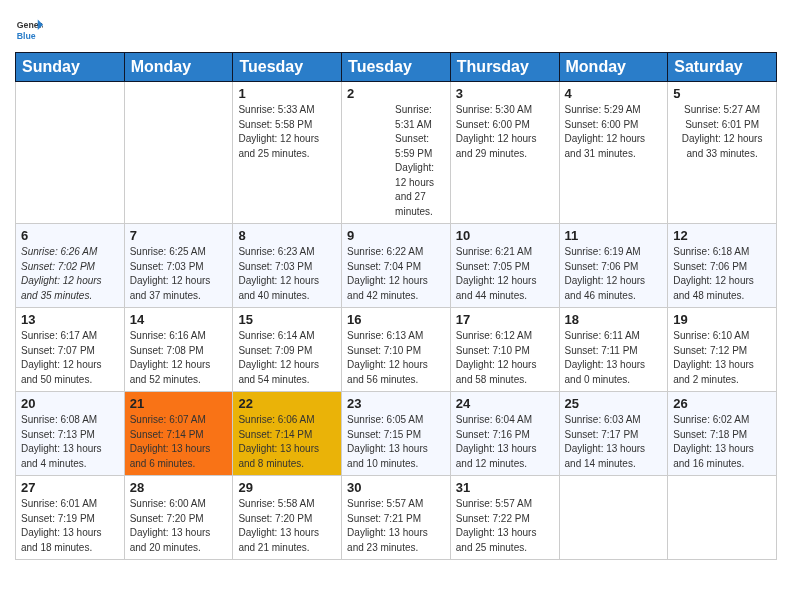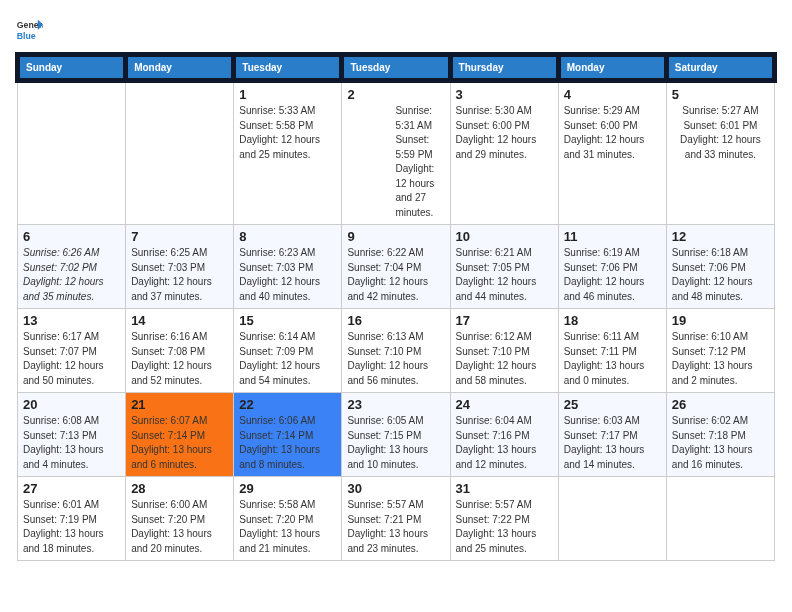--- a/index.html
+++ b/index.html
@@ -42,23 +42,23 @@
     .calendar {
       width: 100%;
       border-collapse: collapse;
       font-size: 11px;
     }
     .calendar th {
       background: #2a7dc9;
       color: #fff;
       text-align: left;
       padding: 5px 6px;
-      font-size: 10px;
+      font-size: 16px;
       font-weight: bold;
-      border: 5px solid #0f172a;
+      border: 1px solid #0f172a;
     }
     .calendar td {
       border: 1px solid #ccc;
       vertical-align: top;
       padding: 4px 5px;
       width: 108px;
       min-height: 80px;
       background: #fff;
     }
     .calendar tr:nth-child(even) td {
@@ -264,21 +264,21 @@
 Daylight: 13 hours
 and 4 minutes.</div>
         </td>
         <td style="background: #f97316;">
           <span class="day-num">21</span>
           <div class="day-info" style="white-space: pre-line;">Sunrise: 6:07 AM
 Sunset: 7:14 PM
 Daylight: 13 hours
 and 6 minutes.</div>
         </td>
-        <td style="background: #3b82f6;">
+        <td style="background: #eab308;">
           <span class="day-num">22</span>
           <div class="day-info" style="white-space: pre-line;">Sunrise: 6:06 AM
 Sunset: 7:14 PM
 Daylight: 13 hours
 and 8 minutes.</div>
         </td>
         <td style="background: rgb(245, 248, 255);">
           <span class="day-num">23</span>
           <div class="day-info" style="white-space: pre-line;">Sunrise: 6:05 AM
 Sunset: 7:15 PM

